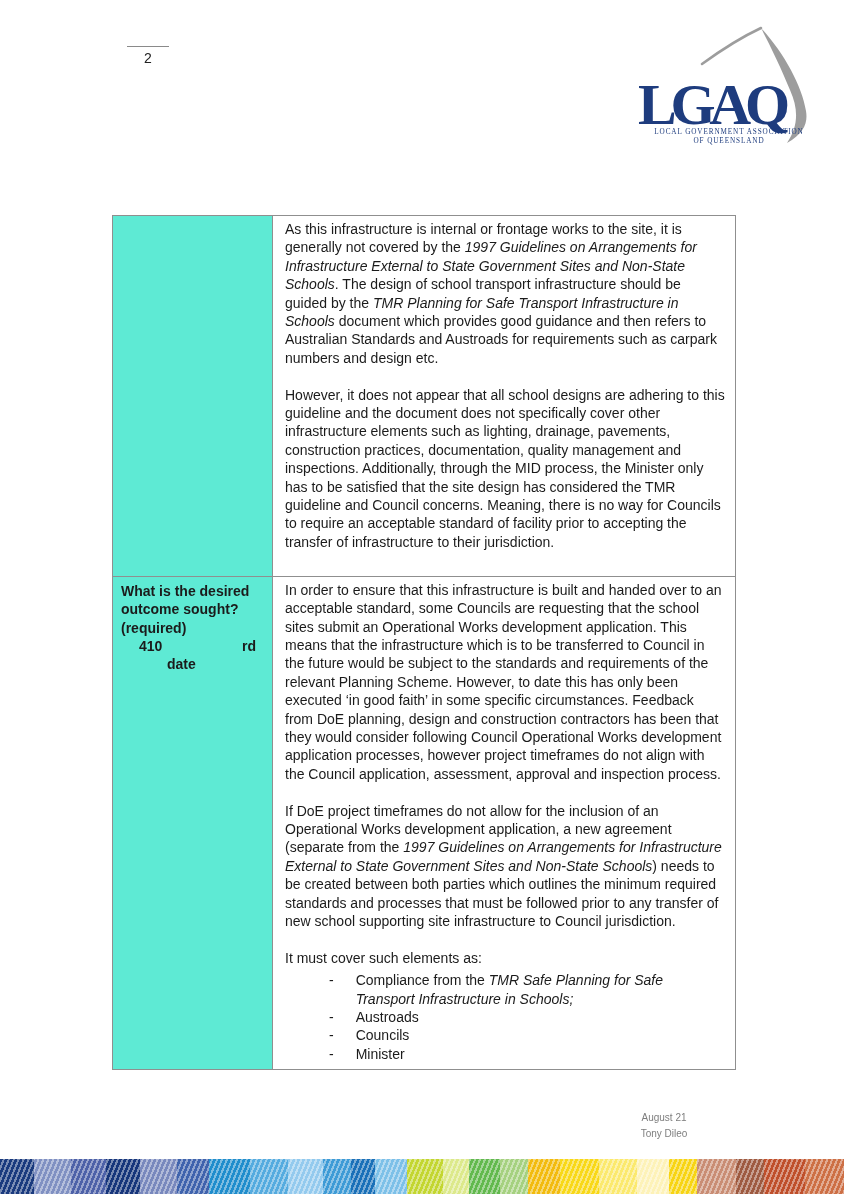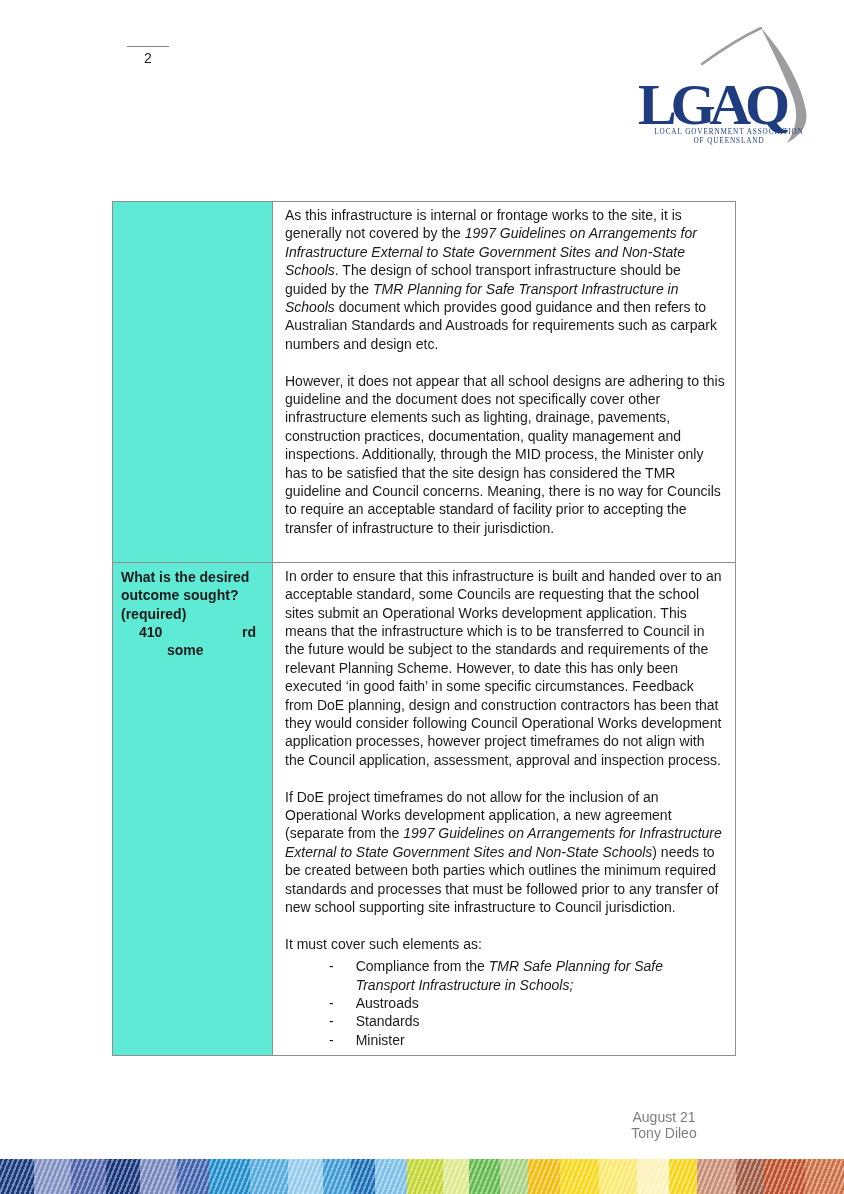--- a/index.html
+++ b/index.html
@@ -11,21 +11,21 @@
   .page-number{
     position:absolute;top:46px;left:127px;width:42px;
     border-top:1px solid #8a8a8a;padding-top:3px;
     text-align:center;font-size:14px;color:#222222;
   }
   
   .logo{position:absolute;top:26px;left:636px;width:184px;height:120px;font-family:Liberation Serif, serif;}
   .logo svg{width:100%;height:100%;display:block;}
   
   .doc-table{
-    position:absolute;left:112px;top:201px;width:624px;
+    position:absolute;left:112px;top:215px;width:624px;
     border-collapse:collapse;table-layout:fixed;
   }
   .doc-table td{
     border:1px solid #8f8f8f;vertical-align:top;
     font-size:14px;line-height:18.4px;color:#1b1b1b;
   }
   .label-cell{
     width:137px;background:#5eead4;color:#7f7f7f;font-weight:bold;
     padding:5px 14px 5px 8px;
   }
@@ -34,21 +34,21 @@
   .content-cell p.last{margin-bottom:4px;}
   .content-cell em{font-style:italic;}
   .bullet{display:flex;}
   .bullet .marker{margin-left:44px;flex:0 0 auto;}
   .bullet .bullet-text{margin-left:22px;}
   .limit-line{display:flex;justify-content:space-between;padding-left:18px;padding-right:2px;}
   .limit-line2{padding-left:46px;}
   
   .footer-credits{
     position:absolute;top:1110px;right:110px;width:140px;
-    text-align:center;font-size:14px;line-height:15.5px;color:#7e7e7e;
+    text-align:center;font-size:10px;line-height:15.5px;color:#7e7e7e;
   }
   
   .color-banner{
     position:absolute;left:0;right:0;bottom:0;height:35px;
     display:flex;overflow:hidden;
   }
   .color-banner::after{
     content:"";position:absolute;inset:0;pointer-events:none;
     background:repeating-linear-gradient(112deg,
       rgba(255,255,255,0) 0px, rgba(255,255,255,0) 2.6px,
@@ -83,37 +83,37 @@
           <p><span>However, it does not appear that all school designs are adhering to this guideline and the document does not specifically cover other infrastructure elements such as lighting, drainage, pavements, construction practices, documentation, quality management and inspections. Additionally, through the MID process, the Minister only has to be satisfied that the site design has considered the TMR guideline and Council concerns. Meaning, there is no way for Councils to require an acceptable standard of facility prior to accepting the transfer of infrastructure to their jurisdiction.</span></p>
         </td>
       </tr>
       <tr>
         <td class="label-cell">
           <div>What is the desired outcome sought? (required)</div>
           <div class="limit-line">
             <span>410</span>
             <span>rd</span>
           </div>
-          <div class="limit-line2">some</div>
+          <div class="limit-line2">date</div>
         </td>
         <td class="content-cell">
           <p><span>In order to ensure that this infrastructure is built and handed over to an acceptable standard, some Councils are requesting that the school sites submit an Operational Works development application. This means that the infrastructure which is to be transferred to Council in the future would be subject to the standards and requirements of the relevant Planning Scheme. However, to date this has only been executed ‘in good faith’ in some specific circumstances. Feedback from DoE planning, design and construction contractors has been that they would consider following Council Operational Works development application processes, however project timeframes do not align with the Council application, assessment, approval and inspection process.</span></p>
           <p><span>If DoE project timeframes do not allow for the inclusion of an Operational Works development application, a new agreement (separate from the </span><em>1997 Guidelines on Arrangements for Infrastructure External to State Government Sites and Non-State Schools</em><span>) needs to be created between both parties which outlines the minimum required standards and processes that must be followed prior to any transfer of new school supporting site infrastructure to Council jurisdiction.</span></p>
           <p class="last"><span>It must cover such elements as:</span></p>
           <div class="bullet">
             <span class="marker">-</span>
             <span class="bullet-text"><span>Compliance from the </span><em>TMR Safe Planning for Safe Transport Infrastructure in Schools;</em></span>
           </div>
           <div class="bullet">
             <span class="marker">-</span>
             <span class="bullet-text"><span>Austroads</span></span>
           </div>
           <div class="bullet">
             <span class="marker">-</span>
-            <span class="bullet-text"><span>Standards</span></span>
+            <span class="bullet-text"><span>Councils</span></span>
           </div>
           <div class="bullet">
             <span class="marker">-</span>
             <span class="bullet-text"><span>Minister</span></span>
           </div>
         </td>
       </tr>
     </tbody>
 </table>
 

